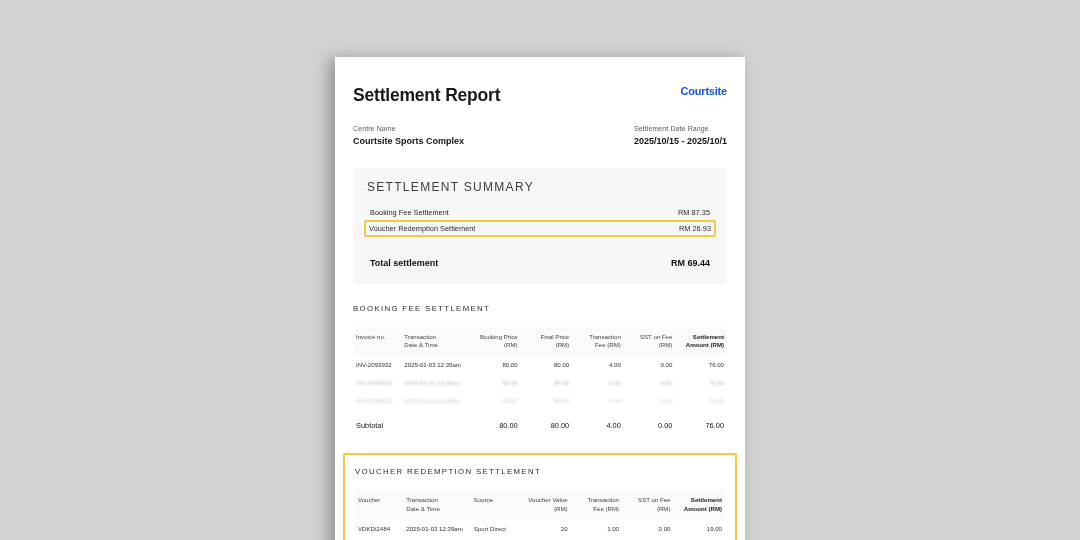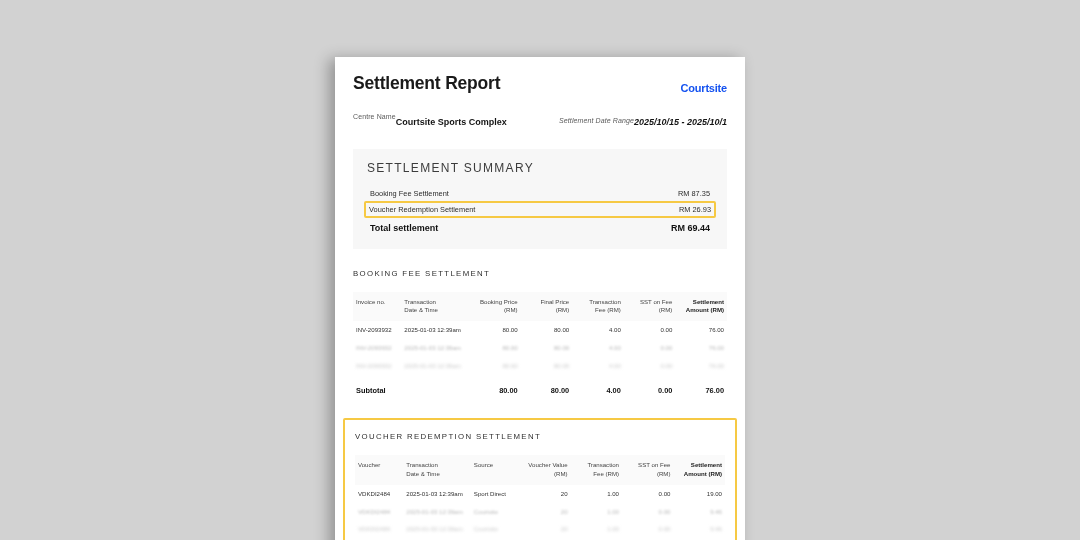--- a/index.html
+++ b/index.html
@@ -28,45 +28,45 @@
     height: 500px;
     background: #ffffff;
     box-shadow: -6px 2px 14px rgba(0,0,0,0.30);
     padding: 0 18px;
     overflow: hidden;
   }
 
   
   .doc-header {
     display: flex;
-    align-items: flex-end;
+    align-items: flex-start;
     justify-content: space-between;
-    padding-top: 16px;
+    padding-top: 28px;
     gap: 8px;
   }
   .doc-title {
     font-size: 17.5px;
     font-weight: bold;
     color: #1a1a1a;
     letter-spacing: -0.2px;
   }
   .brand {
     font-size: 11px;
     font-weight: bold;
     color: #1452f0;
     letter-spacing: -0.2px;
   }
 
   .meta-row {
     display: flex;
     justify-content: space-between;
     margin-top: 19px;
   }
-  .meta-col { display: flex; flex-direction: row; }
-  .meta-col.right { align-items: center; font-style: italic; }
+  .meta-col { display: flex; flex-direction: column; }
+  .meta-col.right { align-items: flex-start; }
   .meta-label {
     font-size: 7px;
     color: #5a5a5a;
     letter-spacing: 0.1px;
   }
   .meta-value {
     font-size: 9px;
     font-weight: bold;
     color: #141414;
     margin-top: 4px;
@@ -96,21 +96,21 @@
   .sum-line.highlighted {
     border: 2px solid #f6c944;
     border-radius: 2px;
     padding: 2px 3px;
     margin: 1px -3px;
   }
   .sum-line.total {
     font-size: 9px;
     font-weight: bold;
     color: #111;
-    padding-top: 4px;
+    padding-top: 20px;
   }
 
   
   .section { margin-top: 20px; }
   .section.voucher-section {
     border: 2px solid #f6c944;
     border-radius: 2px;
     margin: 20px -10px 0 -10px;
     padding: 12px 10px 14px 10px;
   }
@@ -148,21 +148,21 @@
     padding: 5px 3px;
     line-height: 1.3;
   }
   tbody td.l { text-align: left; }
 
   tr.faded td { color: #b9b9b9; filter: blur(1.15px); }
   tr.faded.f2 td { color: #c9c9c9; filter: blur(1.35px); }
 
   tfoot td {
     font-size: 7.4px;
-    font-weight: bold;
+    font-weight: normal;
     color: #111;
     text-align: right;
     padding: 11px 3px 3px 3px;
     margin-left: 34px;
   }
   tfoot td.l { text-align: left; }
 
   .c-inv   { width: 15%; }
   .c-date  { width: 21%; }
   .c-src   { width: 15%; }

